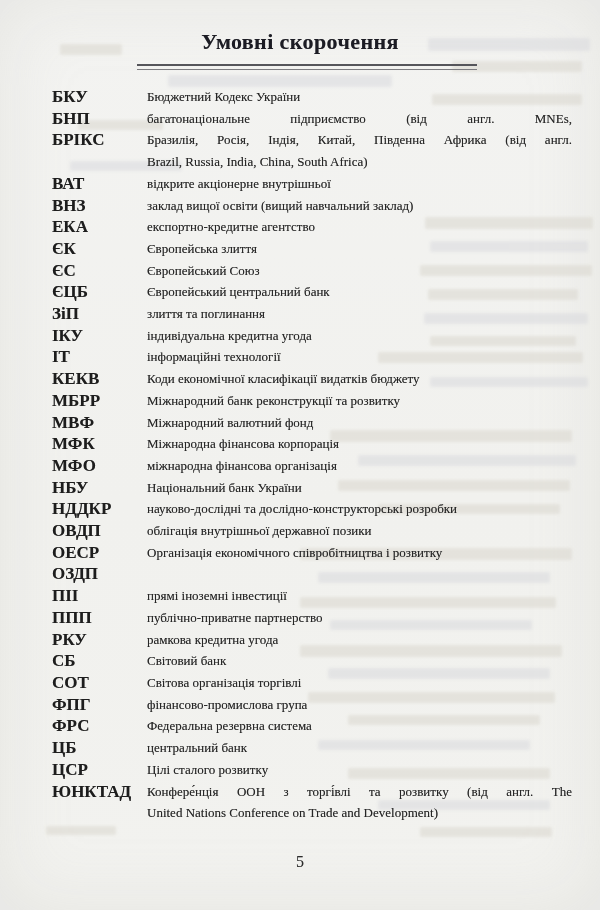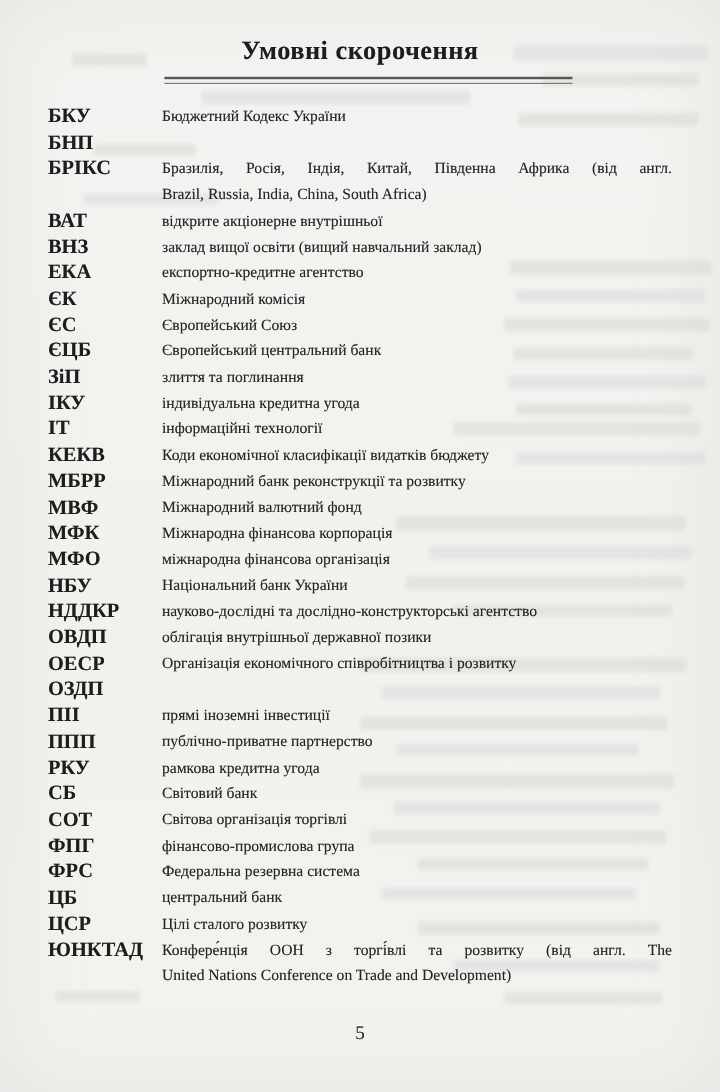--- a/index.html
+++ b/index.html
@@ -49,21 +49,21 @@
     top: 64px;
     left: 137px;
     width: 340px;
     height: 3px;
     border-top: 2px solid #55555a;
     border-bottom: 1px solid #7c7c80;
   }
   .list {
     position: absolute;
     top: 86px;
-    left: 40px;
+    left: 52px;
     width: 520px;
   }
   .row { display: flex; align-items: flex-start; }
   .abbr {
     flex: 0 0 95px;
     width: 95px;
     font-weight: bold;
     font-size: 17px;
     line-height: 21.7px;
     color: #1d1d1d;
@@ -134,20 +134,21 @@
   <div class="list" id="abbr-list">
       <div class="row">
         <div class="abbr">БКУ</div>
         <div class="def">
           <div class="ln">Бюджетний Кодекс України</div>
         </div>
       </div>
       <div class="row">
         <div class="abbr">БНП</div>
         <div class="def">
+          <div class="ln just">багатонаціональне підприємство (від англ. MNEs,</div>
         </div>
       </div>
       <div class="row">
         <div class="abbr">БРІКС</div>
         <div class="def">
           <div class="ln just">Бразилія, Росія, Індія, Китай, Південна Африка (від англ.</div>
           <div class="ln">Brazil, Russia, India, China, South Africa)</div>
         </div>
       </div>
       <div class="row">
@@ -164,21 +165,21 @@
       </div>
       <div class="row">
         <div class="abbr">ЕКА</div>
         <div class="def">
           <div class="ln">експортно-кредитне агентство</div>
         </div>
       </div>
       <div class="row">
         <div class="abbr">ЄК</div>
         <div class="def">
-          <div class="ln">Міжнародний комісія</div>
+          <div class="ln">Європейська злиття</div>
         </div>
       </div>
       <div class="row">
         <div class="abbr">ЄС</div>
         <div class="def">
           <div class="ln">Європейський Союз</div>
         </div>
       </div>
       <div class="row">
         <div class="abbr">ЄЦБ</div>
@@ -236,21 +237,21 @@
       </div>
       <div class="row">
         <div class="abbr">НБУ</div>
         <div class="def">
           <div class="ln">Національний банк України</div>
         </div>
       </div>
       <div class="row">
         <div class="abbr">НДДКР</div>
         <div class="def">
-          <div class="ln">науково-дослідні та дослідно-конструкторські агентство</div>
+          <div class="ln">науково-дослідні та дослідно-конструкторські розробки</div>
         </div>
       </div>
       <div class="row">
         <div class="abbr">ОВДП</div>
         <div class="def">
           <div class="ln">облігація внутрішньої державної позики</div>
         </div>
       </div>
       <div class="row">
         <div class="abbr">ОЕСР</div>

